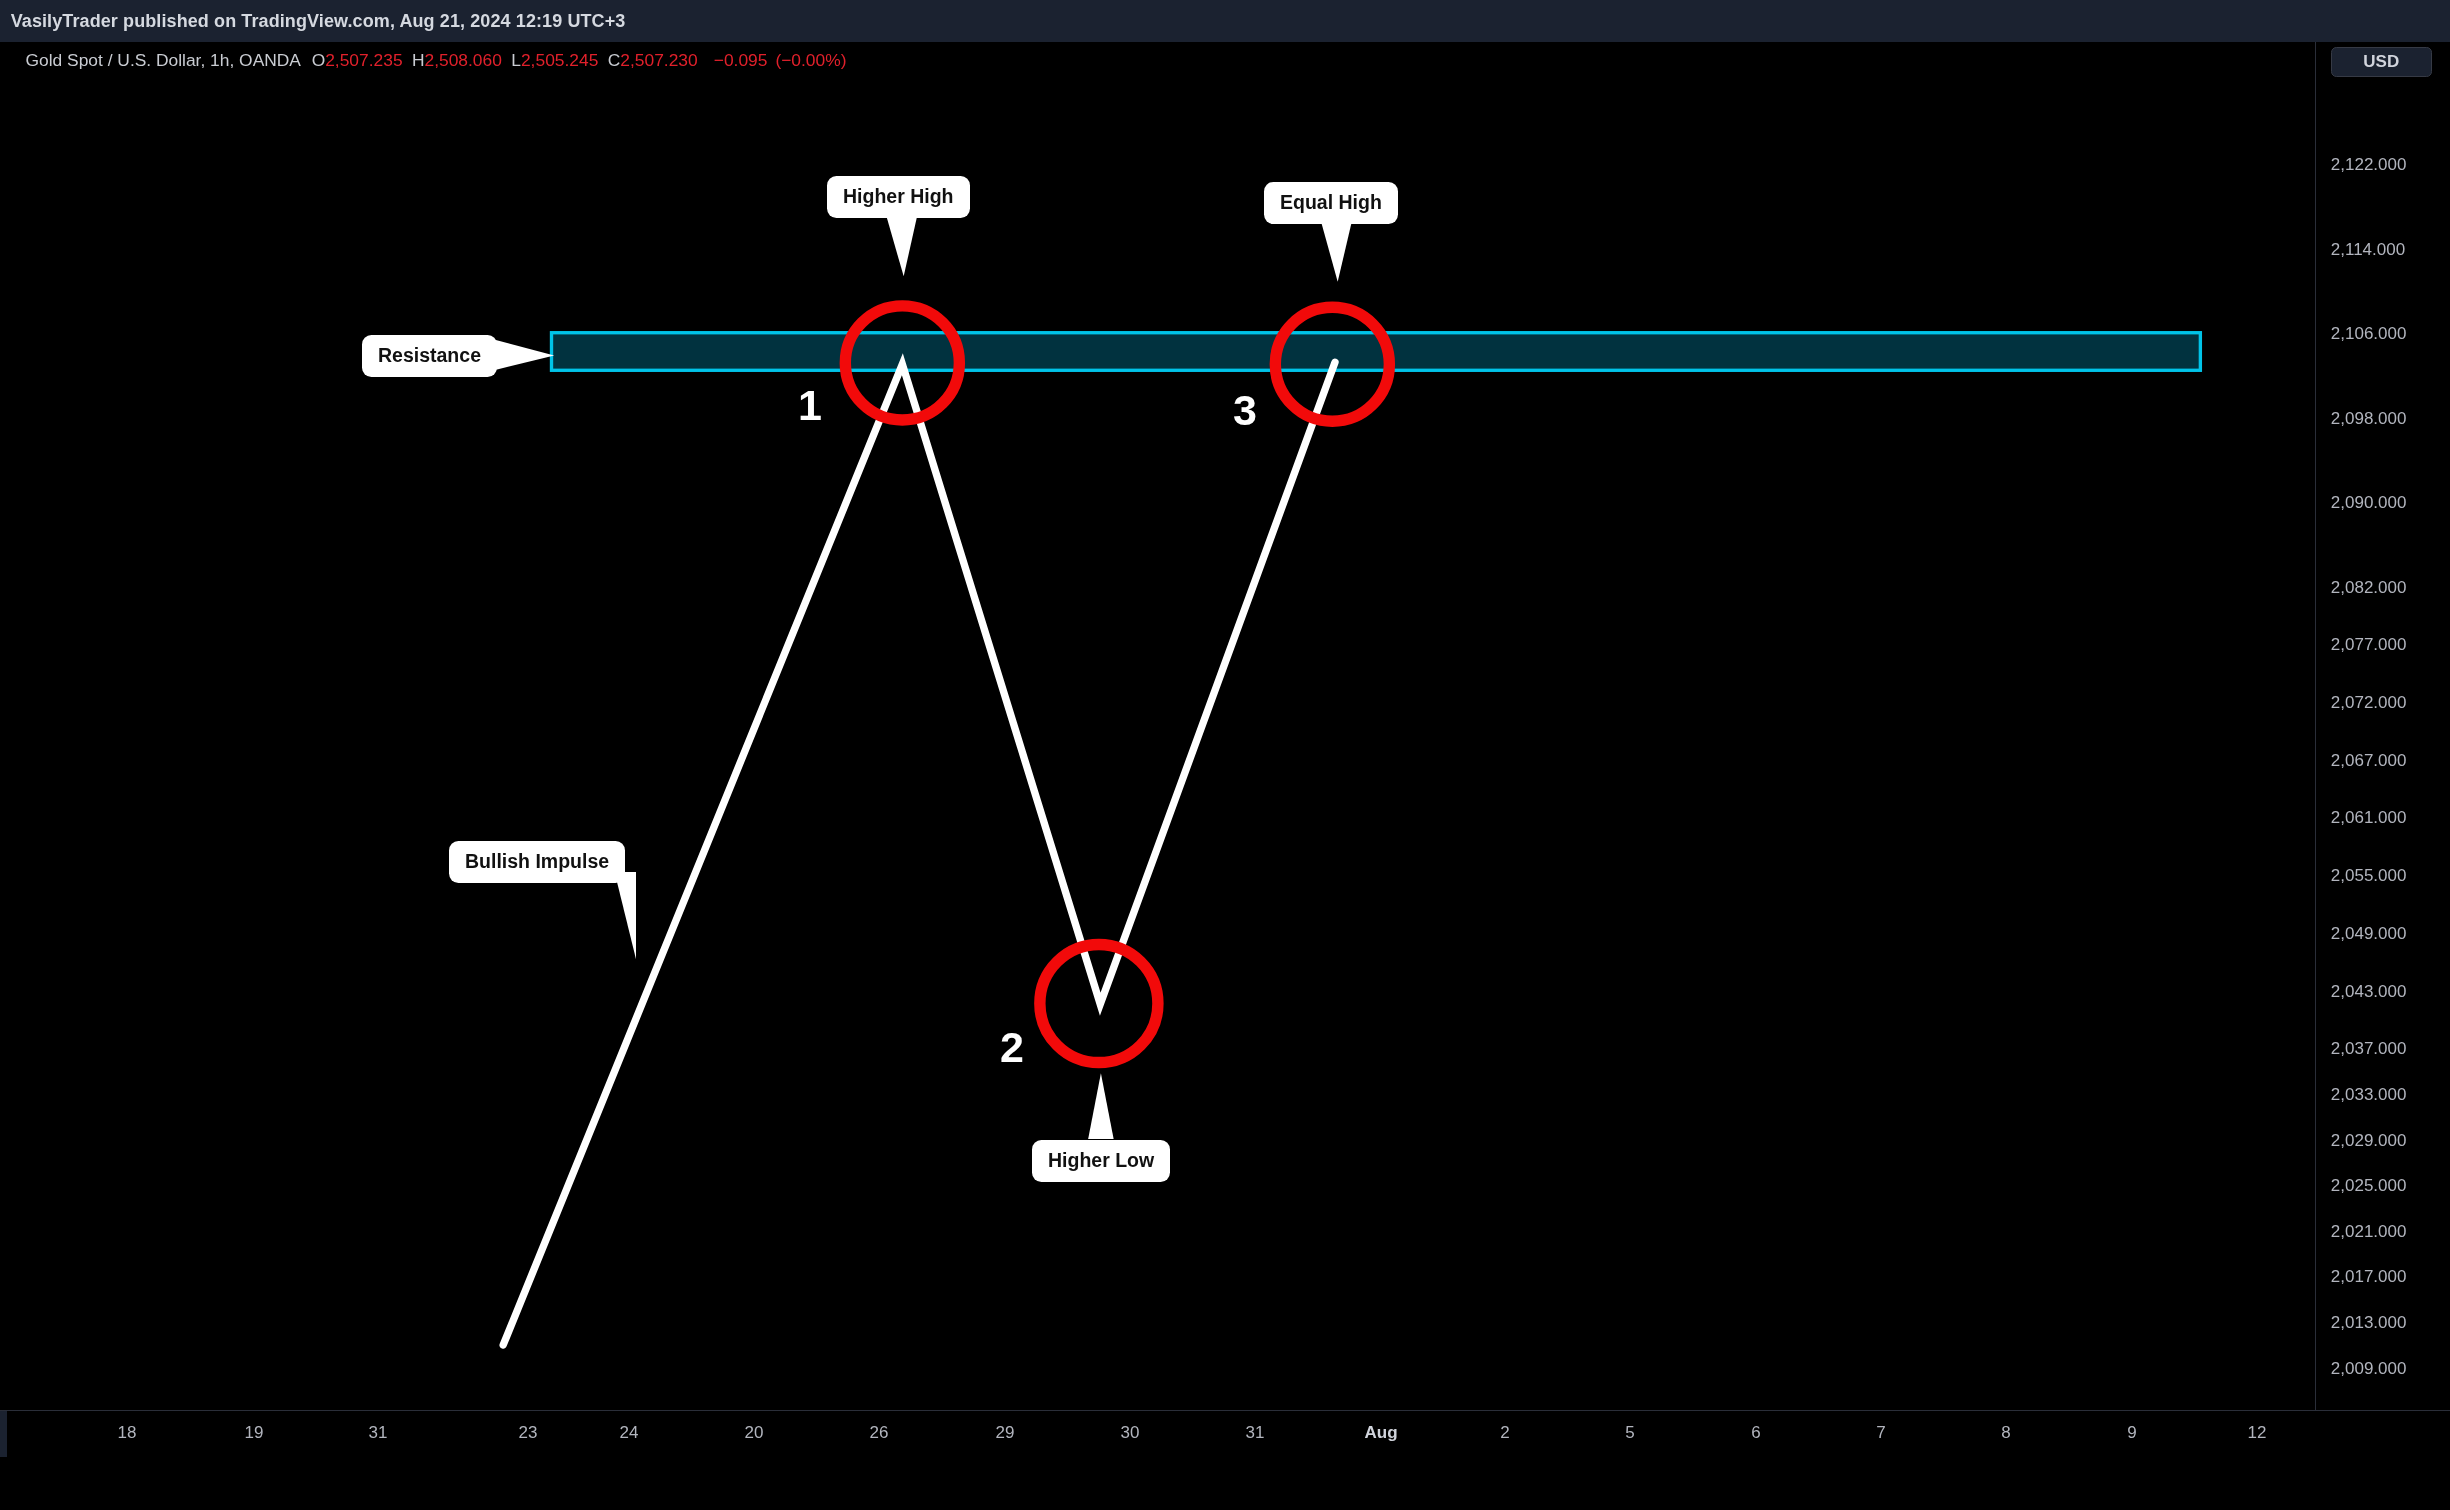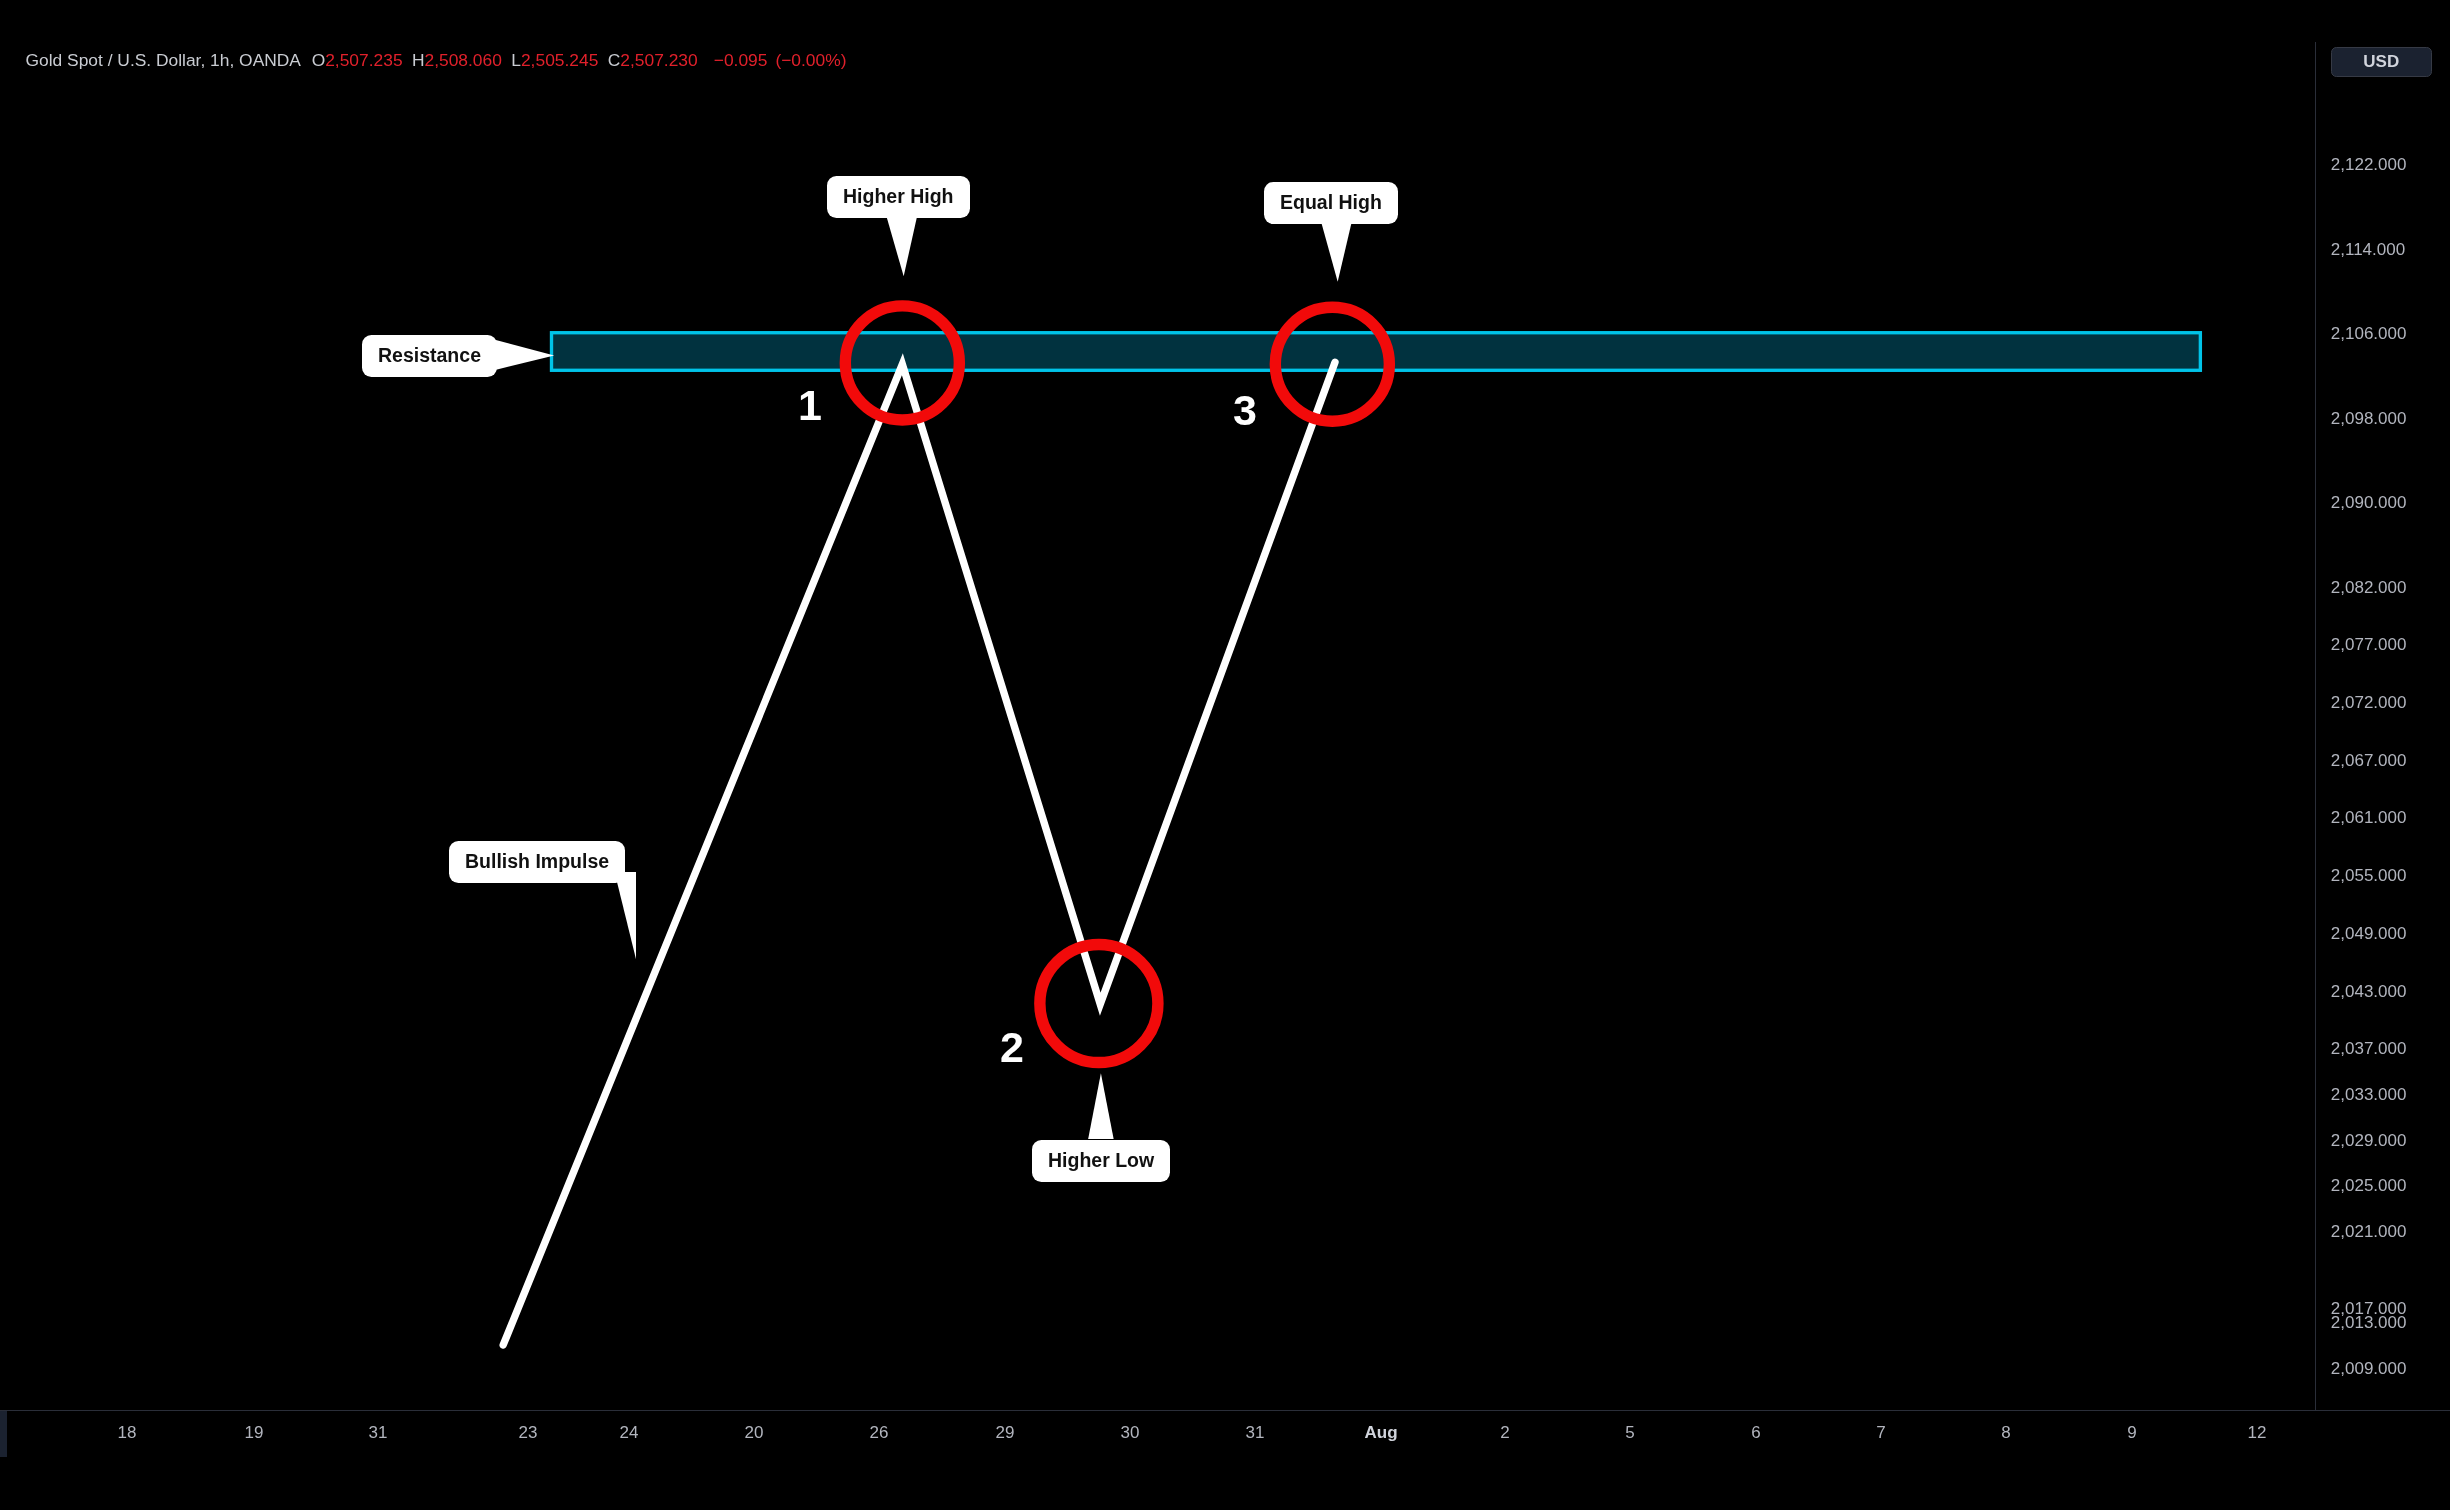--- a/index.html
+++ b/index.html
@@ -209,20 +209,23 @@
     font-size: 43px;
     font-weight: 700;
     line-height: 1;
   }
 </style>
 </head>
 <body>
 
 <div id="app">
 
+  <div id="publish-bar">
+    <div id="publish-text">VasilyTrader published on TradingView.com, Aug 21, 2024 12:19 UTC+3</div>
+  </div>
 
   <div id="chart-left-rail"></div>
   <div id="chart-surface"></div>
 
   <div id="legend">
     <span class="sym">Gold Spot / U.S. Dollar, 1h, OANDA</span>
     <span class="ohlc-group">
       <span class="ohlc-key">O</span>
       <span class="ohlc-val">2,507.235</span>
     </span>
@@ -311,21 +314,21 @@
         <div class="price-tick" style="top: 710px;">2,067.000</div>
         <div class="price-tick" style="top: 767px;">2,061.000</div>
         <div class="price-tick" style="top: 825px;">2,055.000</div>
         <div class="price-tick" style="top: 883px;">2,049.000</div>
         <div class="price-tick" style="top: 941px;">2,043.000</div>
         <div class="price-tick" style="top: 998px;">2,037.000</div>
         <div class="price-tick" style="top: 1044px;">2,033.000</div>
         <div class="price-tick" style="top: 1090px;">2,029.000</div>
         <div class="price-tick" style="top: 1135px;">2,025.000</div>
         <div class="price-tick" style="top: 1181px;">2,021.000</div>
-        <div class="price-tick" style="top: 1226px; margin-top: 32px;">2,017.000</div>
+        <div class="price-tick" style="top: 1226px;">2,017.000</div>
         <div class="price-tick" style="top: 1272px;">2,013.000</div>
         <div class="price-tick" style="top: 1318px;">2,009.000</div>
       </div>
   </div>
 
   <div id="time-axis">
     <div class="ta-left-rail"></div>
     <div id="time-ticks">
         <div class="time-tick" style="left: 127px;">18</div>
         <div class="time-tick" style="left: 254px;">19</div>

